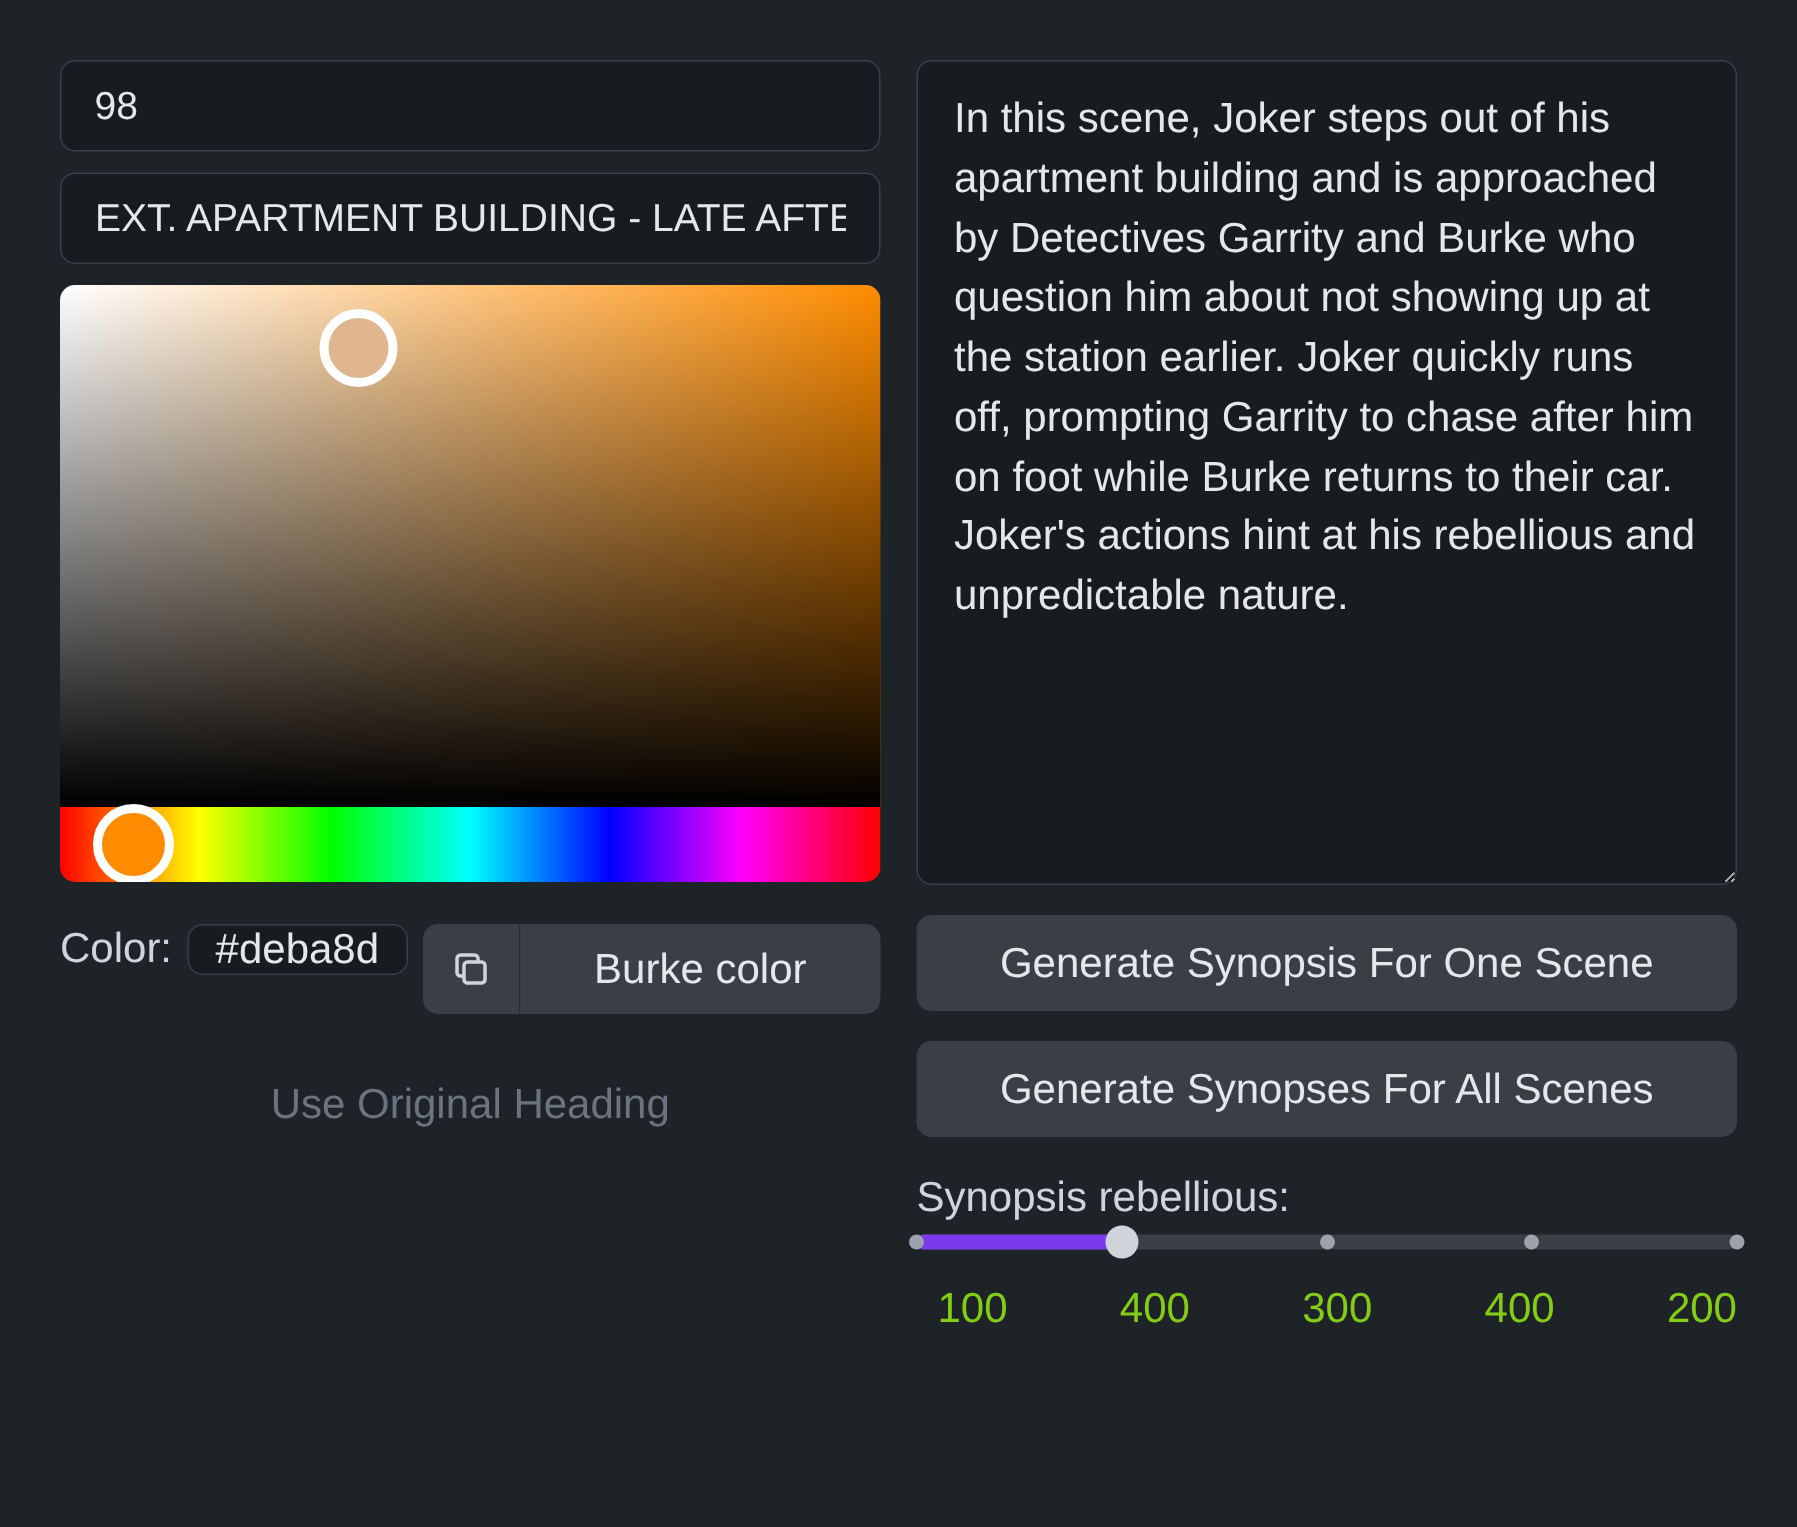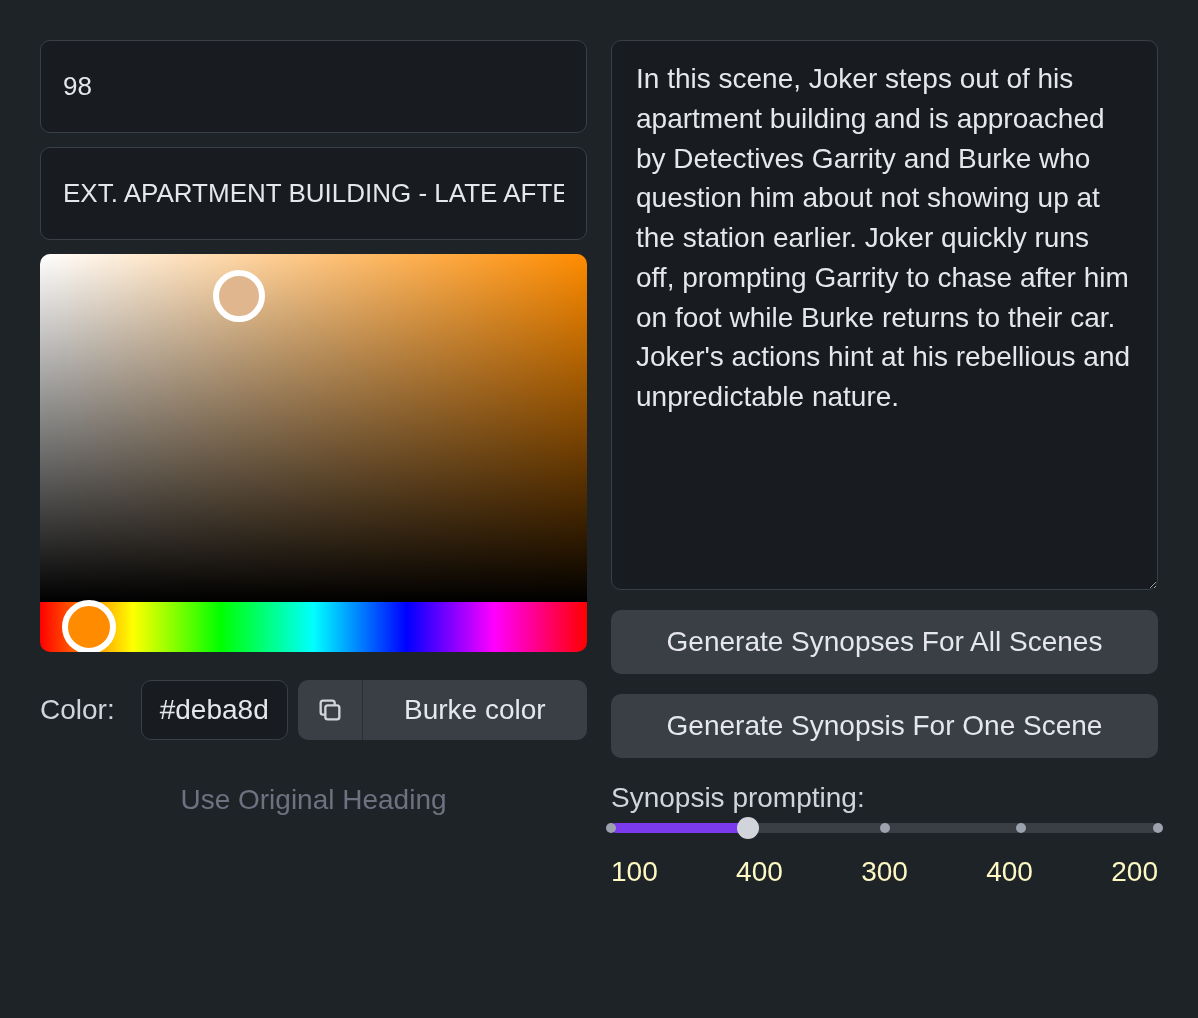--- a/index.html
+++ b/index.html
@@ -28,21 +28,21 @@
     .right-panel {
       flex: 1;
       display: flex;
       flex-direction: column;
       gap: 20px;
     }
     .text-input {
       background: #181b20;
       border: 1px solid #3a3f47;
       border-radius: 10px;
-      padding: 30px 22px;
+      padding: 14px 22px;
       font-size: 26px;
       color: #e5e7eb;
       width: 100%;
       font-family: inherit;
     }
     .text-input::placeholder {
       color: #6b7280;
     }
     .color-picker {
       position: relative;
@@ -89,36 +89,35 @@
       height: 54px;
       border: 6px solid #fff;
       border-radius: 50%;
       background: #ff8c00;
       top: -2px;
       left: 22px;
       cursor: grab;
     }
     .color-row {
       display: flex;
-      align-items: center;
+      align-items: flex-start;
       gap: 10px;
       margin-top: 14px;
     }
     .color-label {
       font-size: 28px;
       color: #d1d5db;
     }
     .color-value-box {
       background: #181b20;
       border: 1px solid #3a3f47;
       border-radius: 10px;
-      padding: 13px 18px;
-      font-size: 28px;
-      color: #e5e7eb;
-      margin-left: 16px;
+      padding: 0 18px;
+      font-size: 28px;
+      color: #e5e7eb;
     }
     .copy-group {
       display: flex;
       flex: 1;
     }
     .copy-icon-btn {
       background: #3a3f46;
       border: none;
       border-radius: 10px 0 0 10px;
       padding: 14px 18px;
@@ -220,21 +219,22 @@
       background: #9ca3af;
       border-radius: 50%;
       top: 50%;
       transform: translate(-50%, -50%);
     }
     .slider-labels {
       display: flex;
       justify-content: space-between;
       margin-top: 18px;
       font-size: 28px;
-      color: #fef9c3;
+      color: #84cc16;
+      margin-left: 14px;
     }
     .copy-icon-svg {
       width: 28px;
       height: 28px;
       stroke: #d1d5db;
       stroke-width: 2;
       fill: none;
     }
   </style>
 </head>
@@ -267,25 +267,25 @@
         <button class="copy-text-btn">Burke color</button>
       </div>
     </div>
 
     <button class="use-original">Use Original Heading</button>
   </div>
 
   <div class="right-panel">
     <textarea class="synopsis-textarea" style="">In this scene, Joker steps out of his apartment building and is approached by Detectives Garrity and Burke who question him about not showing up at the station earlier. Joker quickly runs off, prompting Garrity to chase after him on foot while Burke returns to their car. Joker's actions hint at his rebellious and unpredictable nature.</textarea>
 
+    <button class="action-btn">Generate Synopsis For One Scene</button>
     <button class="action-btn">Generate Synopses For All Scenes</button>
-    <button class="action-btn">Generate Synopsis For One Scene</button>
 
     <div class="slider-section">
-      <div class="slider-label">Synopsis prompting:</div>
+      <div class="slider-label">Synopsis rebellious:</div>
       <div class="slider-track-wrapper">
         <div class="slider-track">
           <div class="slider-fill"></div>
           <div class="slider-tick" style="left:0%"></div>
           <div class="slider-tick" style="left:50%"></div>
           <div class="slider-tick" style="left:75%"></div>
           <div class="slider-tick" style="left:100%"></div>
         </div>
         <div class="slider-thumb"></div>
       </div>

